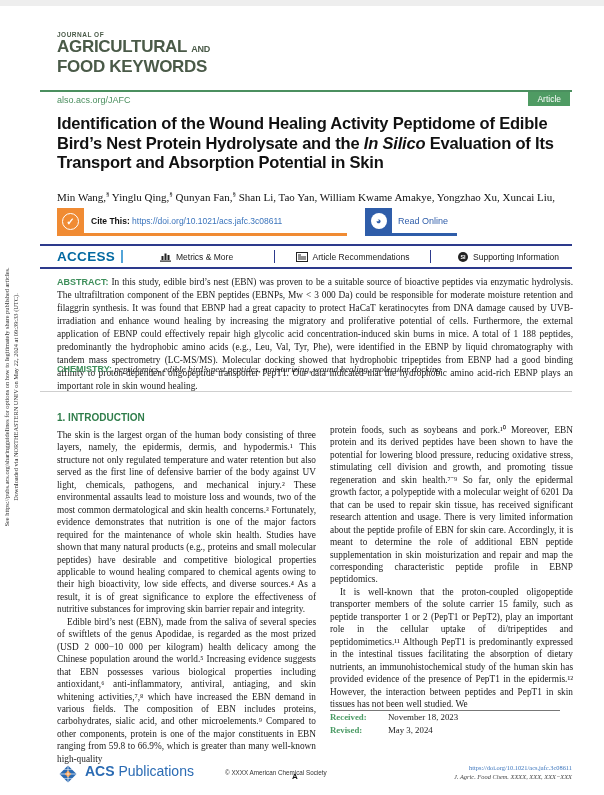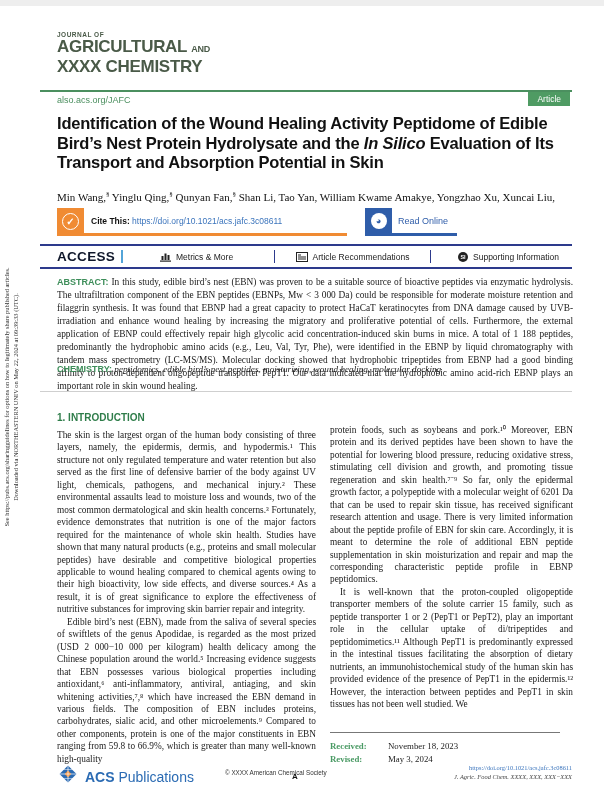--- a/index.html
+++ b/index.html
@@ -67,21 +67,21 @@
     width:16px; height:16px; background:#fff; border-radius:50%;
     display:flex; align-items:center; justify-content:center; font-size:9px; color:#2f5da9; font-weight:bold;
   }
   .read-label { font-family:"Liberation Sans", sans-serif; font-size:9px; font-weight:normal; color:#2f5da9; margin-left:6px; }
   
   .access-bar {
     position:absolute; left:40px; right:32px; top:238px; height:25px;
     border-top:2px solid #2d3a8c; border-bottom:2px solid #2d3a8c;
     display:flex; align-items:center; font-family:"Liberation Sans", sans-serif;
   }
-  .access-word { color:#0f172a; font-size:13.5px; font-weight:bold; letter-spacing:0.3px; margin-left:17px; }
+  .access-word { color:#0369a1; font-size:13.5px; font-weight:bold; letter-spacing:0.3px; margin-left:17px; }
   .access-sep { width:2px; height:13px; background:#53a4d8; margin:0 10px 0 6px; }
   .bar-sep { width:1px; height:13px; background:#2d3a8c; margin:0 14px; }
   .access-item { display:flex; align-items:center; font-size:8.5px; color:#222; flex:1; justify-content:center; }
   .access-item .ic { margin-right:5px; display:flex; align-items:center; }
   .si-circ {
     width:10px; height:10px; border-radius:50%; background:#222; color:#fff;
     font-size:5.5px; font-weight:bold; display:flex; align-items:center; justify-content:center;
   }
   
   .abstract {
@@ -98,27 +98,27 @@
   .col-left { width:259px; margin-right:14px; }
   .col-right { width:243px; }
   .intro-head {
     font-family:"Liberation Sans", sans-serif; font-weight:bold; font-size:10px;
     color:#2f7d4a; margin:6px 0 6px 0;
   }
   .body-p { font-size:9.3px; line-height:12.45px; text-align:justify; }
   .body-p.indent { text-indent:10px; }
   .col-right .body-p:first-child { margin-top:18px; }
   
-  .dates-box { margin-top:22px; border-top:1.2px solid #777; padding-top:7px; width:230px; }
+  .dates-box { margin-top:0; border-top:1.2px solid #777; padding-top:0; width:230px; }
   .date-row { display:flex; font-size:8.8px; line-height:12.5px; }
   .date-label { color:#4a9a64; font-weight:bold; width:58px; }
   .date-val { color:#222; }
   
   .footer { position:absolute; left:0; right:0; top:750px; height:45px; }
-  .acs-pub { position:absolute; left:57px; top:7px; display:flex; align-items:flex-end; }
+  .acs-pub { position:absolute; left:57px; top:7px; display:flex; align-items:flex-start; }
   .acs-logo-text { font-family:"Liberation Sans", sans-serif; font-size:14px; color:#2b6bb3; margin-left:6px; }
   .acs-logo-text b { font-weight:bold; }
   .copyright { position:absolute; left:225px; top:13px; font-size:6.3px; font-family:"Liberation Sans", sans-serif; color:#333; }
   .page-letter { position:absolute; left:292px; top:16px; font-size:8px; font-weight:bold; font-family:"Liberation Sans", sans-serif; color:#111; }
   .footer-right { position:absolute; right:32px; top:8px; text-align:right; font-size:6.4px; line-height:8.5px; }
   .footer-right .doi { color:#3b74bc; }
   .footer-right .cit { color:#444; font-style:italic; }
   a { text-decoration:none; }
 </style>
 </head>
@@ -127,21 +127,21 @@
 <div class="page">
 
   <div class="sidebar-rotated">
     <div>See https://pubs.acs.org/sharingguidelines for options on how to legitimately share published articles.</div>
     <div>Downloaded via NORTHEASTERN UNIV on May 22, 2024 at 09:39:33 (UTC).</div>
   </div>
 
   <div class="logo-block">
     <div class="logo-small">JOURNAL OF</div>
     <div class="logo-line"><span>AGRICULTURAL</span> <span class="logo-and">AND</span></div>
-    <div class="logo-line">XXXX CHEMISTRY</div>
+    <div class="logo-line">FOOD KEYWORDS</div>
   </div>
 
   <div class="green-rule"></div>
   <a class="site-link" href="#">also.acs.org/JAFC</a>
   <div class="article-badge">Article</div>
 
   <h1 class="title"><span>Identification of the Wound Healing Activity Peptidome of Edible Bird’s Nest Protein Hydrolysate and the </span><span class="it">In Silico</span><span> Evaluation of Its Transport and Absorption Potential in Skin</span></h1>
 
   <div class="authors"><span>Min Wang,</span><sup>§</sup><span> Yinglu Qing,</span><sup>§</sup><span> Qunyan Fan,</span><sup>§</sup><span> Shan Li, Tao Yan, William Kwame Amakye, Yongzhao Xu, Xuncai Liu, and Jiaoyan Ren</span><sup>*</sup></div>
 

